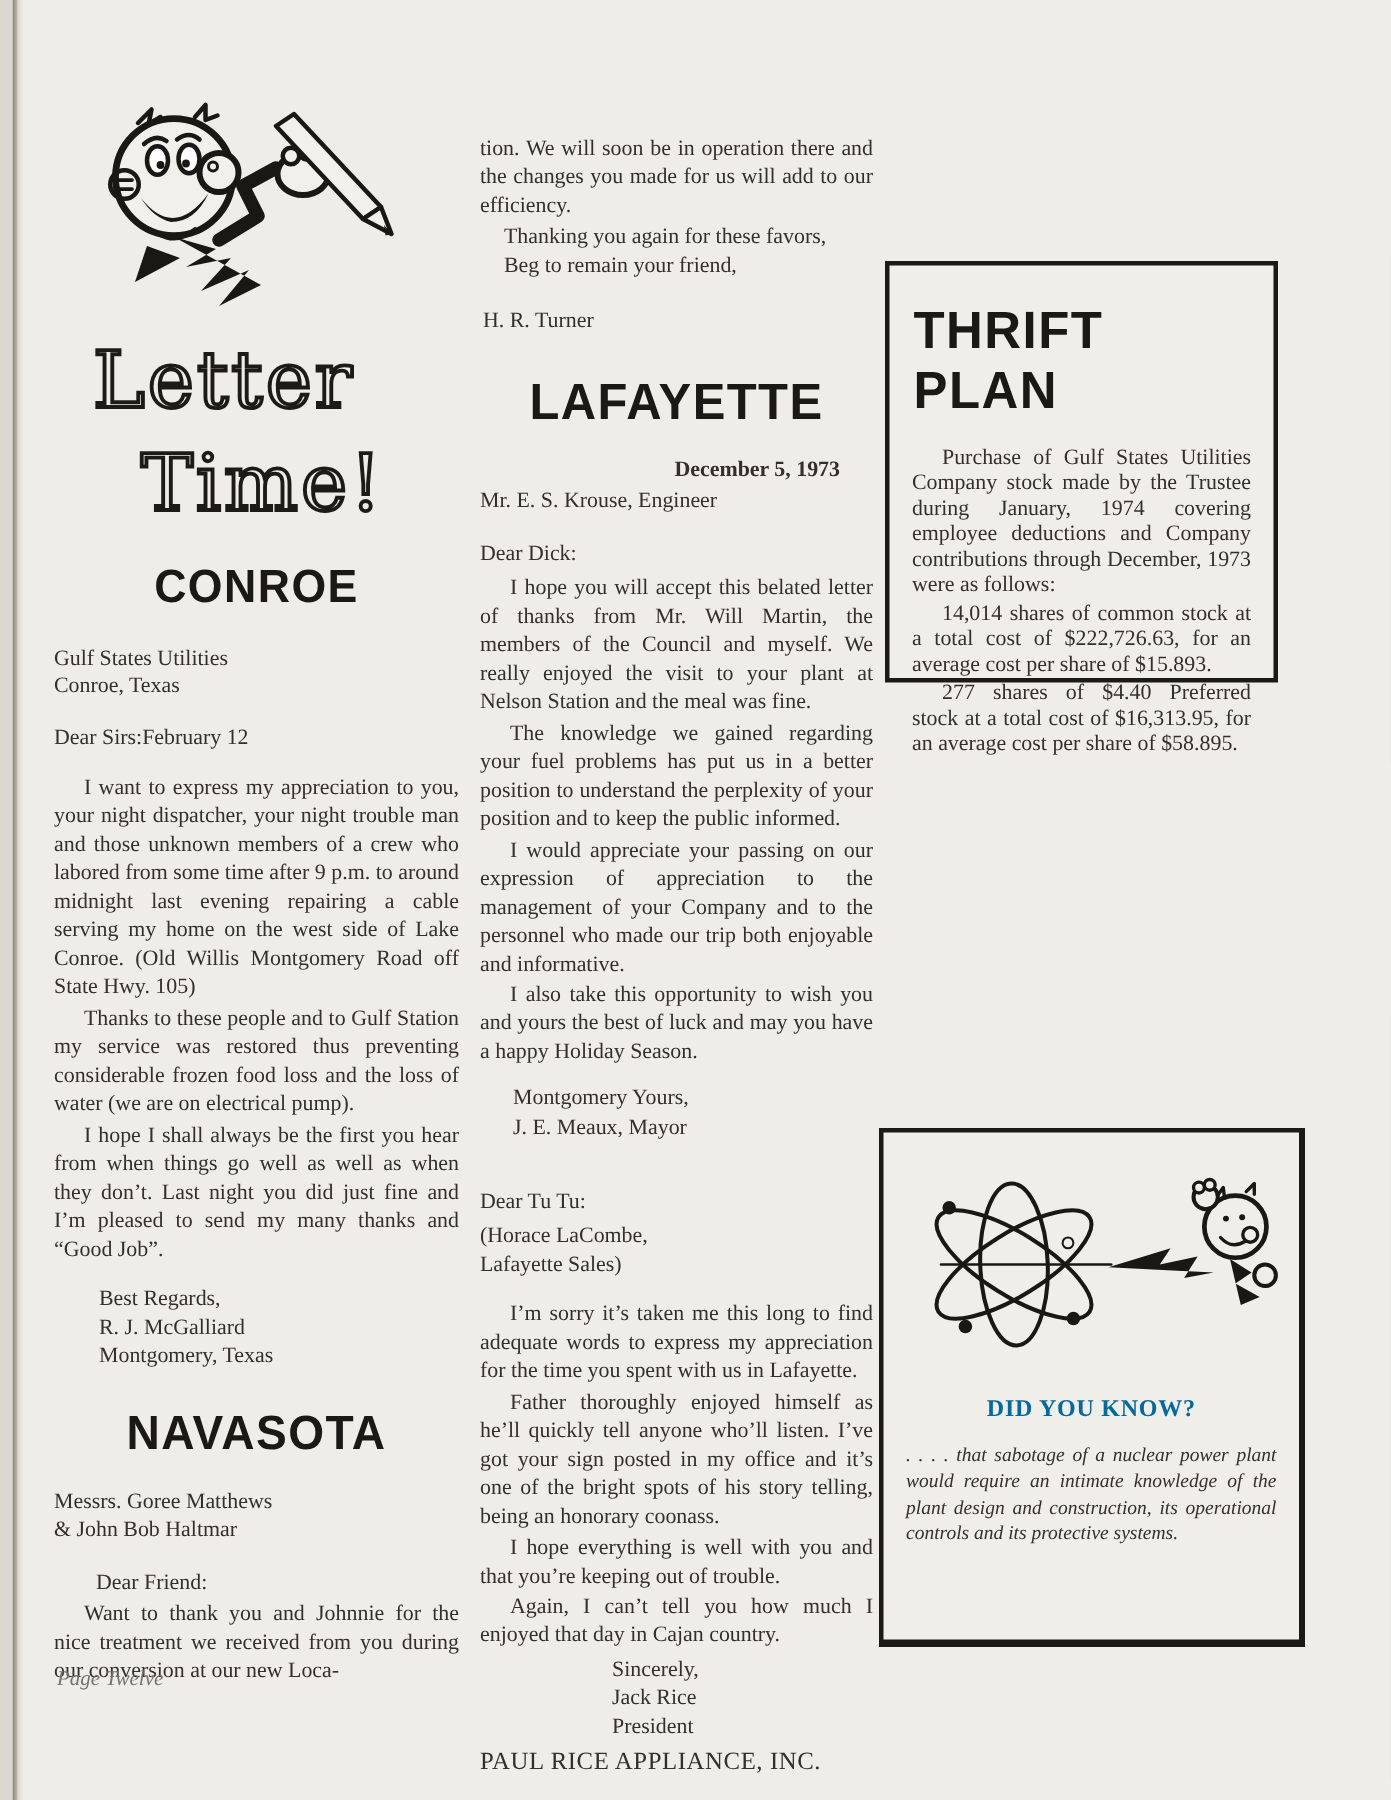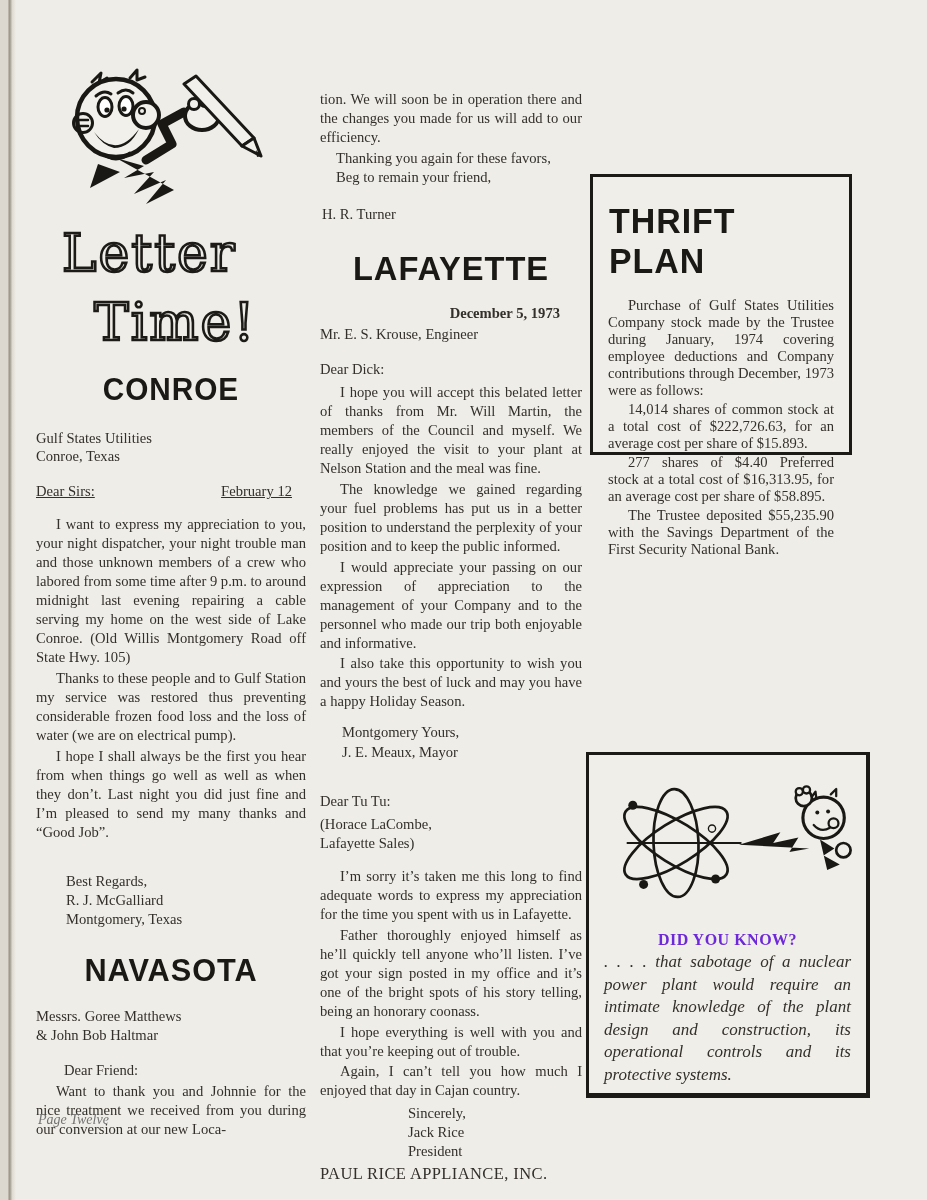--- a/index.html
+++ b/index.html
@@ -8,47 +8,47 @@
   .scan-edge{position:absolute;left:0;top:0;bottom:0;width:16px;
         background:linear-gradient(90deg,#dcd8d0 0px,#dcd8d0 8px,#96917f 9px,#b5b1a6 11px,#ddd9d1 12px,#efede7 16px);}
   
   .col{position:absolute;font-size:14.6px;line-height:1.3;}
   .col-left{left:36px;top:58px;width:270px;}
   .col-mid{left:320px;top:90px;width:262px;}
   
   .para{text-align:justify;text-indent:20px;margin:0 0 2px 0;}
   .para.noindent{text-indent:0;}
   .addr{margin:0;}
-  .sal-row{display:flex;justify-content:space-between;padding-right:14px;margin:16px 0 14px 0;text-decoration:underline;}
+  .sal-row{display:flex;justify-content:flex-start;padding-right:14px;margin:16px 0 14px 0;}
   .big-head{font-family:"Liberation Sans",sans-serif;font-weight:700;color:#1b1916;
         text-align:center;letter-spacing:1px;transform:scaleX(.96);}
   .head-conroe{font-size:31px;margin:14px 0 18px 0;}
   .head-navasota{font-size:32px;margin:20px 0 16px 0;}
   .head-lafayette{font-size:34px;margin:22px 0 14px 0;}
-  .closing{margin:30px 0 0 30px;line-height:1.32;}
+  .closing{margin:14px 0 0 30px;line-height:1.32;}
   .mascot-wrap{margin:8px 0 0 20px;}
   .letter-time{font-family:"DejaVu Serif",serif;font-weight:400;font-size:52px;line-height:1.32;
         color:#efede7;-webkit-text-stroke:2.6px #1d1b18;letter-spacing:2px;}
   .lt1{margin-left:26px;}
   .lt2{margin-left:58px;}
   .date-right{text-align:right;padding-right:6px;margin:4px 16px 2px 0;font-weight:bold;}
   .sig{margin:18px 0 0 2px;}
   .closing-mid{margin:12px 0 0 22px;line-height:1.32;}
   .rice-close{margin:4px 0 0 88px;line-height:1.3;}
   .company-line{font-size:16.5px;letter-spacing:.4px;text-align:left;margin-top:2px;}
   
   .feature-box{position:absolute;background:#f0eee8;border:3px solid #1c1a17;}
   .thrift-box{left:590px;top:174px;width:262px;height:281px;box-sizing:border-box;padding:10px 15px;}
   .thrift-head{font-family:"Liberation Sans",sans-serif;font-weight:700;font-size:35px;color:#1b1916;
         word-spacing:18px;letter-spacing:1px;margin:14px 0 16px 1px;transform:scaleX(.97);transform-origin:left;}
   .thrift-box .para{font-size:14.6px;}
   .dyk-box{left:586px;top:752px;width:284px;height:346px;box-sizing:border-box;
         border-width:3px 4px 5px 3px;padding:6px 15px;}
-  .dyk-head{font-weight:700;font-size:16px;text-align:center;letter-spacing:.5px;color:#6d28d9;margin:12px 0 2px 0;}
-  .dyk-body{font-style:italic;font-size:17px;line-height:1.33;text-align:justify;margin:0;}
+  .dyk-head{font-weight:700;font-size:16px;text-align:center;letter-spacing:.5px;color:#0369a1;margin:12px 0 12px 0;}
+  .dyk-body{font-style:italic;font-size:13px;line-height:1.33;text-align:justify;margin:0;}
   .footer{position:absolute;left:38px;top:1112px;font-style:italic;font-size:14px;color:#737373;}
   svg .ink{stroke:#1a1815;}
 </style>
 </head>
 <body>
 
 <div class="page">
   <div class="scan-edge"></div>
 
   <div class="col col-left">
@@ -157,21 +157,20 @@
       <div>President</div>
     </div>
     <p class="company-line">PAUL RICE APPLIANCE, INC.</p>
   </div>
 
   <div class="feature-box thrift-box">
     <div class="thrift-head">THRIFT PLAN</div>
     <p class="para">Purchase of Gulf States Utilities Company stock made by the Trustee during January, 1974 covering employee deductions and Company contributions through December, 1973 were as follows:</p>
     <p class="para">14,014 shares of common stock at a total cost of $222,726.63, for an average cost per share of $15.893.</p>
     <p class="para">277 shares of $4.40 Preferred stock at a total cost of $16,313.95, for an average cost per share of $58.895.</p>
-    <p class="para">The Trustee deposited $55,235.90 with the Savings Department of the First Security National Bank.</p>
   </div>
 
   <div class="feature-box dyk-box">
     <svg width="252" height="152" viewBox="0 0 280 168" style="display:block;margin:6px auto 0 auto;">
       <g fill="none" stroke="#1a1815" stroke-linecap="round" stroke-linejoin="round">
 
         <ellipse cx="80" cy="84" rx="66" ry="23" stroke-width="3" transform="rotate(32 80 84)"></ellipse>
         <ellipse cx="80" cy="84" rx="66" ry="23" stroke-width="3" transform="rotate(148 80 84)"></ellipse>
         <ellipse cx="80" cy="84" rx="60" ry="25" stroke-width="3" transform="rotate(88 80 84)"></ellipse>
 

